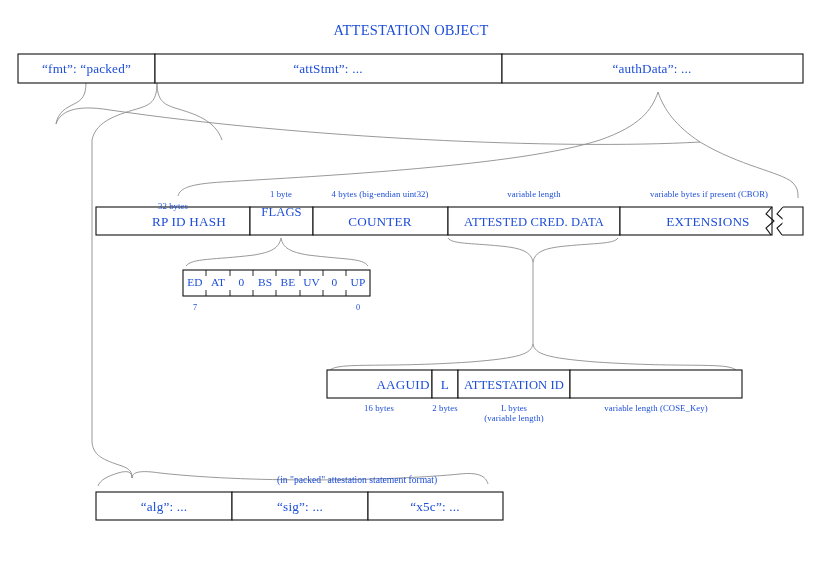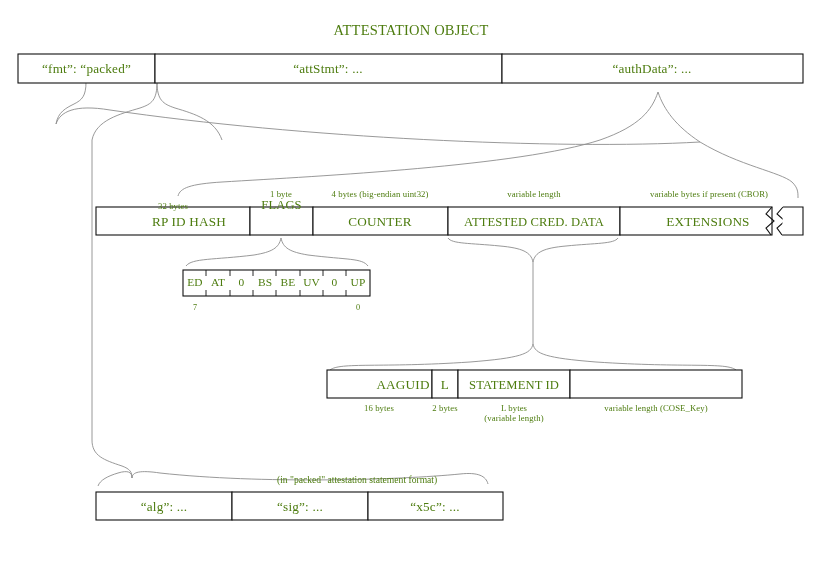--- a/index.html
+++ b/index.html
@@ -6,21 +6,21 @@
     margin: 0;
     padding: 0;
     background: #ffffff;
   }
   #page {
     position: relative;
     width: 821px;
     height: 565px;
     background: #ffffff;
     font-family: "Liberation Serif", "DejaVu Serif", serif;
-    color: #4d7c0f;
+    color: #1d4ed8;
     overflow: hidden;
   }
   svg.layer {
     position: absolute;
     left: 0;
     top: 0;
     width: 821px;
     height: 565px;
   }
   svg.layer.connectors { z-index: 1; }
@@ -218,40 +218,40 @@
   <div class="lbl box-text ctr" style="left:652px; top:62px;">“authData”: ...</div>
 
 
   <div class="lbl annot ctr" style="left:173px; top:190px;margin-top:12px;">32 bytes</div>
   <div class="lbl annot ctr" style="left:281px; top:190px;">1 byte</div>
   <div class="lbl annot ctr" style="left:380px; top:190px;">4 bytes (big-endian uint32)</div>
   <div class="lbl annot ctr" style="left:534px; top:190px;">variable length</div>
   <div class="lbl annot ctr" style="left:709px; top:190px;">variable bytes if present (CBOR)</div>
 
   <div class="lbl box-text ctr" style="left:173px; top:215px;margin-left:16px;">RP ID HASH</div>
-  <div class="lbl box-text-sm ctr" style="left:281.5px; top:199px;">FLAGS</div>
+  <div class="lbl box-text-sm ctr" style="left:281.5px; top:206px;">FLAGS</div>
   <div class="lbl box-text ctr" style="left:380px; top:215px;">COUNTER</div>
   <div class="lbl box-text-sm ctr" style="left:534px; top:215.5px;">ATTESTED CRED. DATA</div>
   <div class="lbl box-text ctr" style="left:708px; top:215px;">EXTENSIONS</div>
 
   <div class="lbl bit ctr" style="left:195px; top:277px;">ED</div>
   <div class="lbl bit ctr" style="left:218px; top:277px;">AT</div>
   <div class="lbl bit ctr" style="left:241.5px; top:277px;">0</div>
   <div class="lbl bit ctr" style="left:265px; top:277px;">BS</div>
   <div class="lbl bit ctr" style="left:288px; top:277px;">BE</div>
   <div class="lbl bit ctr" style="left:311.5px; top:277px;">UV</div>
   <div class="lbl bit ctr" style="left:334.5px; top:277px;">0</div>
   <div class="lbl bit ctr" style="left:358px; top:277px;">UP</div>
 
   <div class="lbl bitnum ctr" style="left:195px; top:304px;">7</div>
   <div class="lbl bitnum ctr" style="left:358px; top:304px;">0</div>
 
   <div class="lbl box-text ctr" style="left:379px; top:378px;margin-left:24px;">AAGUID</div>
   <div class="lbl box-text ctr" style="left:445px; top:378px;">L</div>
-  <div class="lbl box-text-sm ctr" style="left:514px; top:378.5px;">STATEMENT ID</div>
+  <div class="lbl box-text-sm ctr" style="left:514px; top:378.5px;">ATTESTATION ID</div>
 
   <div class="lbl annot ctr" style="left:379px; top:404px;">16 bytes</div>
   <div class="lbl annot ctr" style="left:445px; top:404px;">2 bytes</div>
   <div class="lbl annot ctr" style="left:514px; top:404px;">L bytes</div>
   <div class="lbl annot ctr" style="left:514px; top:414px;">(variable length)</div>
   <div class="lbl annot ctr" style="left:656px; top:404px;">variable length (COSE_Key)</div>
 
   <div class="lbl paren" style="left:277px; top:475px;">(in "packed" attestation statement format)</div>
 
   <div class="lbl box-text ctr" style="left:164px; top:500px;">“alg”: ...</div>

